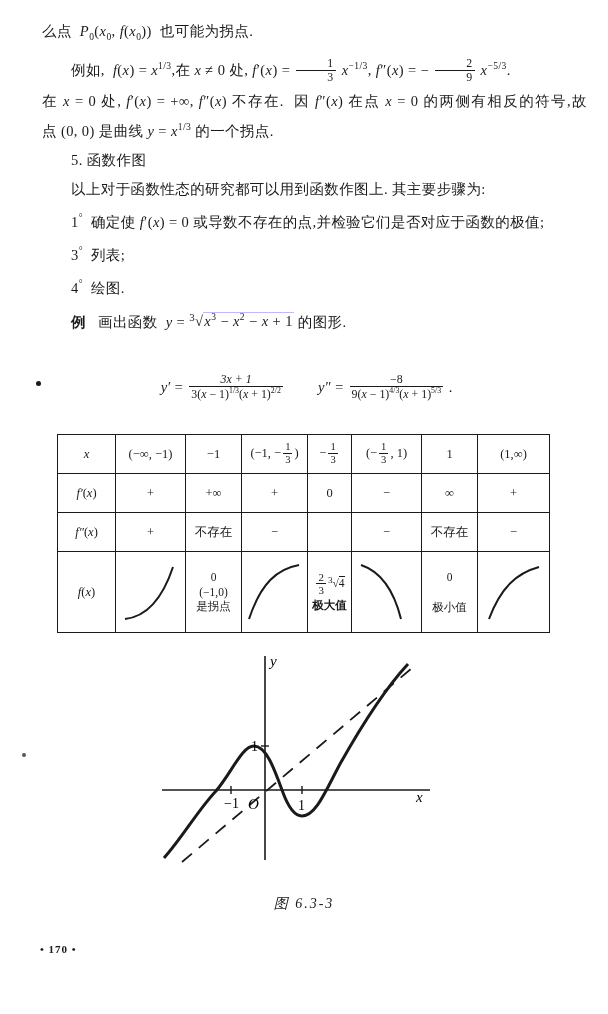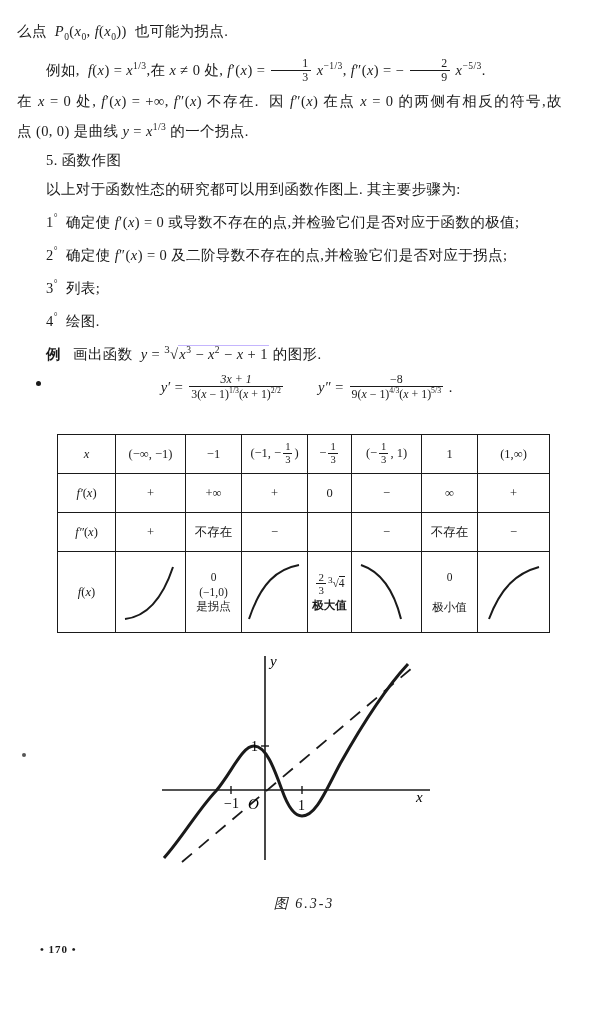--- a/index.html
+++ b/index.html
@@ -16,21 +16,21 @@
     overflow: hidden;
   }
   .page {
     position: absolute;
     left: 0; top: 0;
     width: 608px; height: 1014px;
     padding: 0;
   }
   .text-body {
     position: absolute;
-    left: 17px;
+    left: 42px;
     top: 18px;
     width: 545px;
     font-size: 14.5px;
     line-height: 26px;
   }
   .para {
     margin: 0 0 3px 0;
     text-align: justify;
     letter-spacing: 0.4px;
   }
@@ -157,23 +157,20 @@
     </p>
 
     <p class="para indent2">5. 函数作图</p>
 
     <p class="para indent2">以上对于函数性态的研究都可以用到函数作图上. 其主要步骤为:</p>
 
     <p class="para indent2">
       1<sup>°</sup>&nbsp;&nbsp;确定使&nbsp;<span class="math">f</span>′(<span class="math">x</span>) = 0&nbsp;或导数不存在的点,并检验它们是否对应于函数的极值;
     </p>
 
-    <p class="para indent2">
-      2<sup>°</sup>&nbsp;&nbsp;确定使&nbsp;<span class="math">f</span>″(<span class="math">x</span>) = 0&nbsp;及二阶导数不存在的点,并检验它们是否对应于拐点;
-    </p>
 
     <p class="para indent2">
       3<sup>°</sup>&nbsp;&nbsp;列表;
     </p>
 
     <p class="para indent2">
       4<sup>°</sup>&nbsp;&nbsp;绘图.
     </p>
 
     <p class="para indent2">

